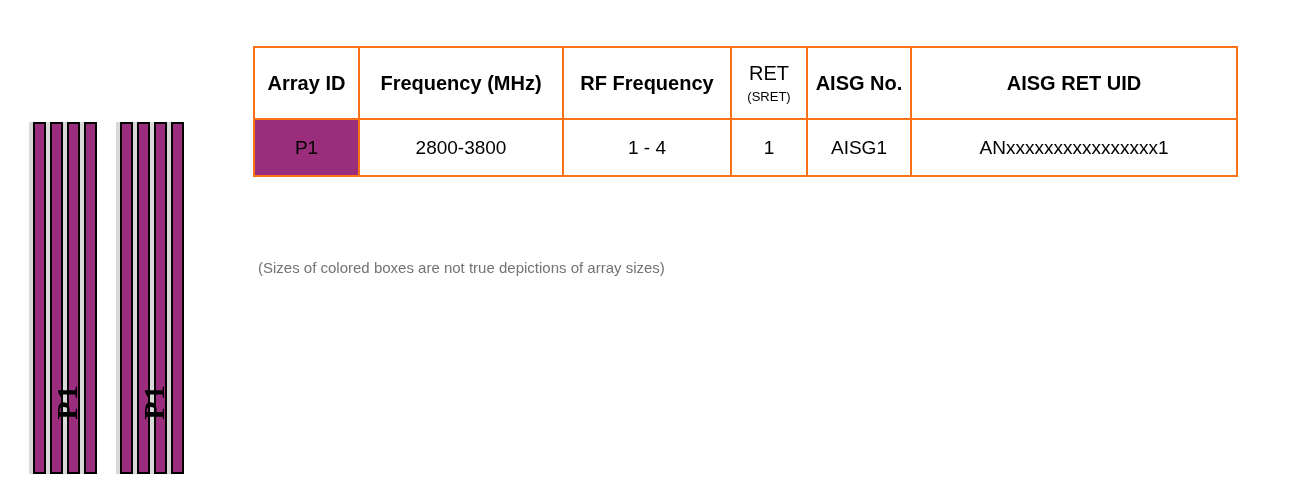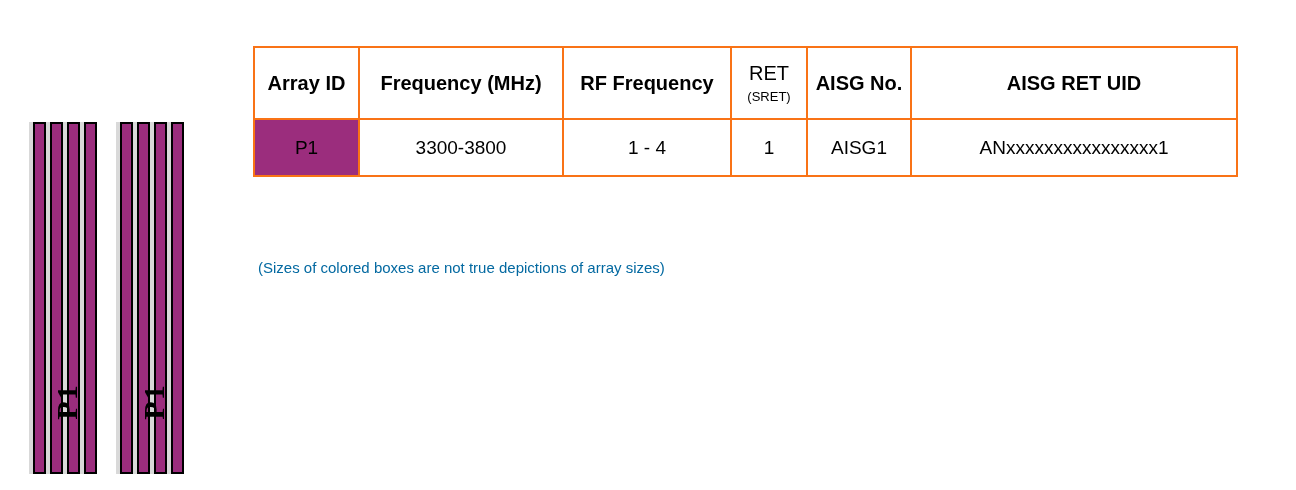--- a/index.html
+++ b/index.html
@@ -109,21 +109,21 @@
     background: #9B2D7D;
     color: #000000;
   }
 
   
   #diagram-note {
     position: absolute;
     left: 258px;
     top: 259px;
     font-size: 15px;
-    color: #0369a1;
+    color: #737373;
     white-space: nowrap;
   }
 </style>
 </head>
 <body>
 
 <div id="array-diagram">
 
   <div class="array-group" id="array-group-left">
     <div class="array-bar bar-0" style="background: rgb(155, 45, 125); border-color: rgb(0, 0, 0); box-shadow: rgb(217, 217, 217) -4px 0px 0px 0px;"></div>
@@ -165,21 +165,21 @@
         <span class="ret-main">RET</span>
         <span class="ret-sub">(SRET)</span>
       </th>
       <th>AISG No.</th>
       <th>AISG RET UID</th>
     </tr>
   </thead>
   <tbody>
     <tr>
       <td class="cell-array-id" style="background: rgb(155, 45, 125);">P1</td>
-      <td>3300-3800</td>
+      <td>2800-3800</td>
       <td>1 - 4</td>
       <td>1</td>
       <td>AISG1</td>
       <td>ANxxxxxxxxxxxxxxxx1</td>
     </tr>
   </tbody>
 </table>
 
 <div id="diagram-note">(Sizes of colored boxes are not true depictions of array sizes)</div>
 

